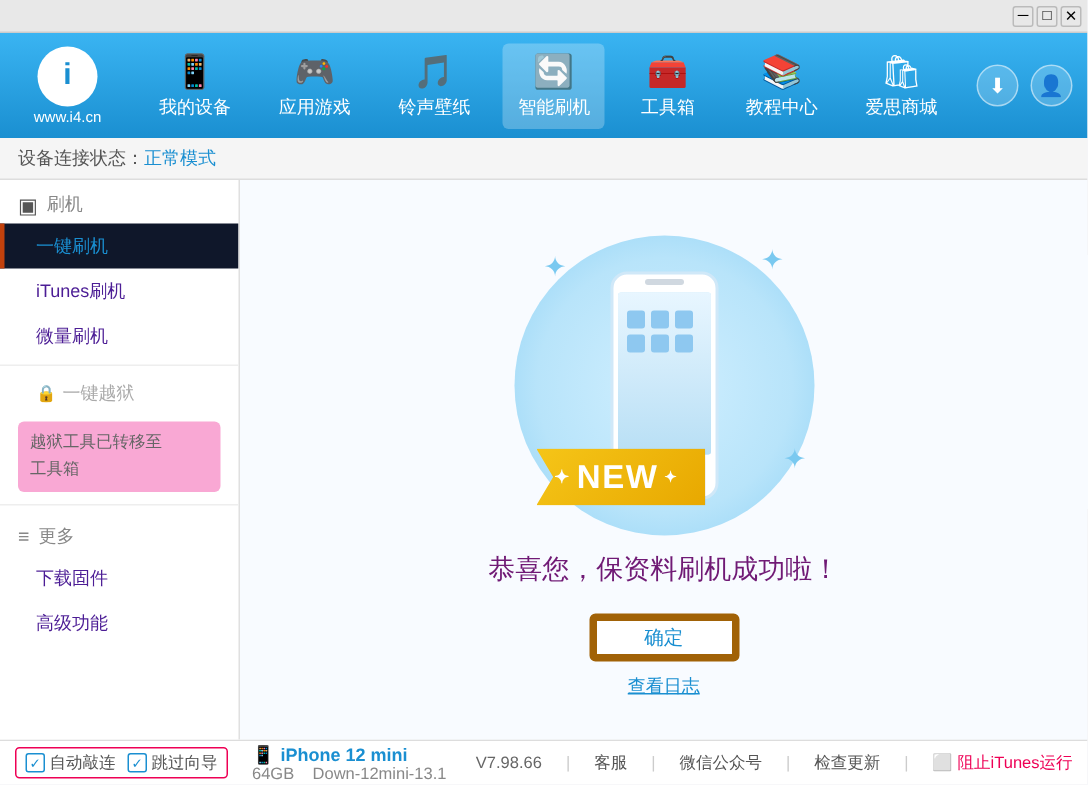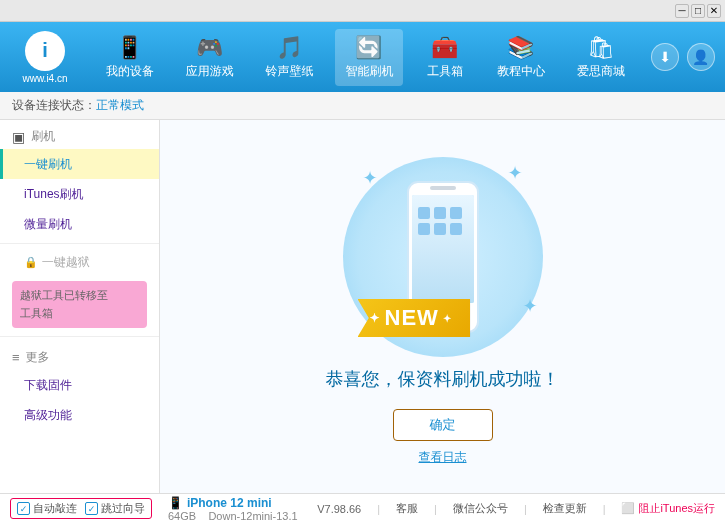--- a/index.html
+++ b/index.html
@@ -84,21 +84,21 @@
     .sidebar-section-title {
       display: flex; align-items: center; padding: 8px 12px 4px 12px;
       color: #888; font-size: 12px;
     }
     .sidebar-section-icon { margin-right: 6px; font-size: 14px; color: #555; }
     .sidebar-item {
       padding: 6px 12px 6px 24px; cursor: pointer; color: #4c1d95; font-size: 12px;
       line-height: 1.5;
     }
     .sidebar-item.active {
-      background: #fef9c3; color: #1a8fd1; border-left: 3px solid #14b8a6;
+      background: #0f172a; color: #1a8fd1; border-left: 3px solid #c2410c;
       padding-left: 21px;
     }
     .sidebar-divider { height: 1px; background: #eee; margin: 4px 0; }
     .sidebar-disabled { color: #aaa; padding: 6px 12px 6px 24px; font-size: 12px; display: flex; align-items: center; }
     .sidebar-disabled .lock-icon { margin-right: 4px; font-size: 11px; }
     .jailbreak-notice {
       margin: 4px 12px; background: #f9a8d4; border-radius: 4px; padding: 6px 8px;
       font-size: 11px; color: #666; line-height: 1.6;
     }
 
@@ -138,24 +138,24 @@
     .star-right { font-size: 10px; }
 
     .sparkle {
       position: absolute; color: #7ac9f0; font-size: 18px; z-index: 3;
     }
     .sparkle-1 { top: 20px; left: 60px; }
     .sparkle-2 { top: 15px; right: 60px; }
     .sparkle-3 { bottom: 50px; right: 45px; }
 
     .success-text {
-      font-size: 18px; color: #0369a1; margin-bottom: 18px; font-weight: normal;
+      font-size: 18px; color: #701a75; margin-bottom: 18px; font-weight: normal;
     }
     .confirm-btn {
-      width: 100px; height: 32px; background: #fff; border: 1px solid #a16207;
+      width: 100px; height: 32px; background: #fff; border: 5px solid #a16207;
       color: #1a8fd1; border-radius: 4px; cursor: pointer; font-size: 13px;
       display: flex; align-items: center; justify-content: center; margin-bottom: 8px;
     }
     .goto-link {
       font-size: 12px; color: #1a8fd1; cursor: pointer; text-decoration: underline;
     }
 
     
     .bottom-bar {
       height: 30px; background: #fff; border-top: 1px solid #ddd;

